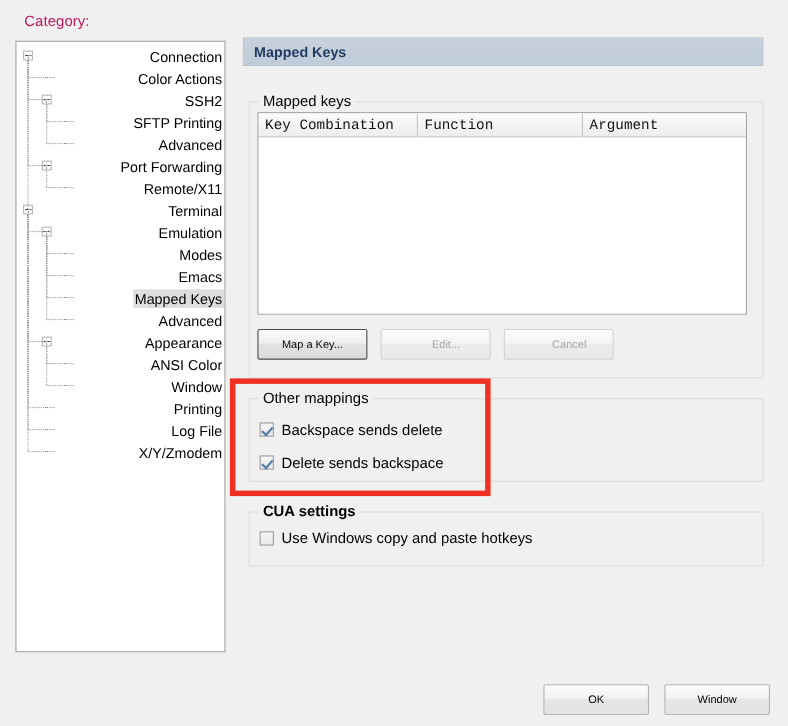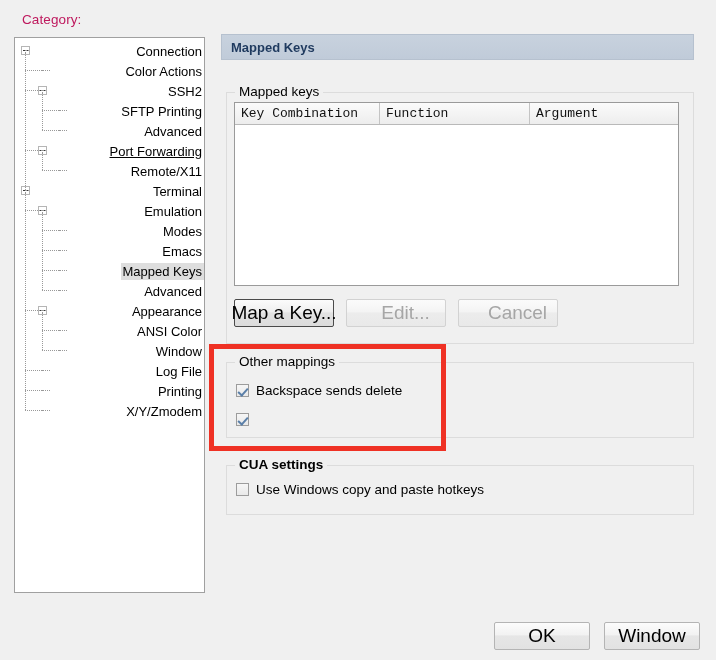--- a/index.html
+++ b/index.html
@@ -148,21 +148,21 @@
   .col-2 { width: 148px; border-right: none; }
   .listbox-body { height: 162px; background: #fff; }
 
   
   .btn {
     position: absolute;
     box-sizing: border-box;
     background: linear-gradient(to bottom, #fcfcfc 0%, #f2f2f2 45%, #e6e6e6 50%, #e2e2e2 100%);
     border: 1px solid #b4b4b4;
     border-radius: 2px;
-    font-size: 19px;
+    font-size: 10px;
     color: #000;
     display: flex;
     align-items: center;
     justify-content: center;
     white-space: nowrap;
     font-family: "Liberation Sans", sans-serif;
   }
   .btn.default {
     border: 1px solid #4a4a4a;
     background: linear-gradient(to bottom, #fbfbfb 0%, #efefef 45%, #e2e2e2 50%, #dcdcdc 100%);
@@ -239,21 +239,21 @@
         <span class="tree-label" style="margin-left: 36px;">SSH2</span>
       </div>
       <div class="tree-row">
         <span class="tree-label" style="margin-left: 53px;">SFTP Printing</span>
       </div>
       <div class="tree-row">
         <span class="tree-label" style="margin-left: 53px;">Advanced</span>
       </div>
       <div class="tree-row">
         <span class="expander" style="left: 23px; top: 5px;"></span>
-        <span class="tree-label" style="margin-left: 36px; text-decoration: underline;">Port Forwarding</span>
+        <span class="tree-label" style="margin-left: 36px;">Port Forwarding</span>
       </div>
       <div class="tree-row">
         <span class="tree-label" style="margin-left: 71px;">Remote/X11</span>
       </div>
       <div class="tree-row">
         <span class="expander" style="left: 6px; top: 5px;"></span>
         <span class="tree-label" style="margin-left: 19px;">Terminal</span>
       </div>
       <div class="tree-row">
         <span class="expander" style="left: 23px; top: 5px;"></span>
@@ -275,24 +275,24 @@
         <span class="expander" style="left: 23px; top: 5px;"></span>
         <span class="tree-label" style="margin-left: 36px;">Appearance</span>
       </div>
       <div class="tree-row">
         <span class="tree-label" style="margin-left: 53px;">ANSI Color</span>
       </div>
       <div class="tree-row">
         <span class="tree-label" style="margin-left: 53px;">Window</span>
       </div>
       <div class="tree-row">
+        <span class="tree-label" style="margin-left: 36px;">Printing</span>
+      </div>
+      <div class="tree-row">
         <span class="tree-label" style="margin-left: 36px;">Log File</span>
-      </div>
-      <div class="tree-row">
-        <span class="tree-label" style="margin-left: 36px;">Printing</span>
       </div>
       <div class="tree-row">
         <span class="tree-label" style="margin-left: 36px;">X/Y/Zmodem</span>
       </div>
       <div class="hline" style="left: 10px; top: 12px; width: 4px;"></div>
       <div class="hline" style="left: 27px; top: 32px; width: 8px;"></div>
       <div class="vline" style="left: 10px; top: 14px; height: 18px;"></div>
       <div class="hline" style="left: 10px; top: 32px; width: 17px;"></div>
       <div class="hline" style="left: 27px; top: 52px; width: 4px;"></div>
       <div class="vline" style="left: 10px; top: 14px; height: 38px;"></div>
@@ -370,20 +370,21 @@
   <span class="group-title">Other mappings</span>
 </div>
 
 <div class="check-row" id="chk-backspace">
   <span class="cbox checked"></span>
   <span>Backspace sends delete</span>
 </div>
 
 <div class="check-row" id="chk-delete">
   <span class="cbox checked"></span>
+  <span>Delete sends backspace</span>
 </div>
 
 <div class="group" id="group-cua">
   <span class="group-title">CUA settings</span>
 </div>
 
 <div class="check-row" id="chk-cua">
   <span class="cbox"></span>
   <span>Use Windows copy and paste hotkeys</span>
 </div>

